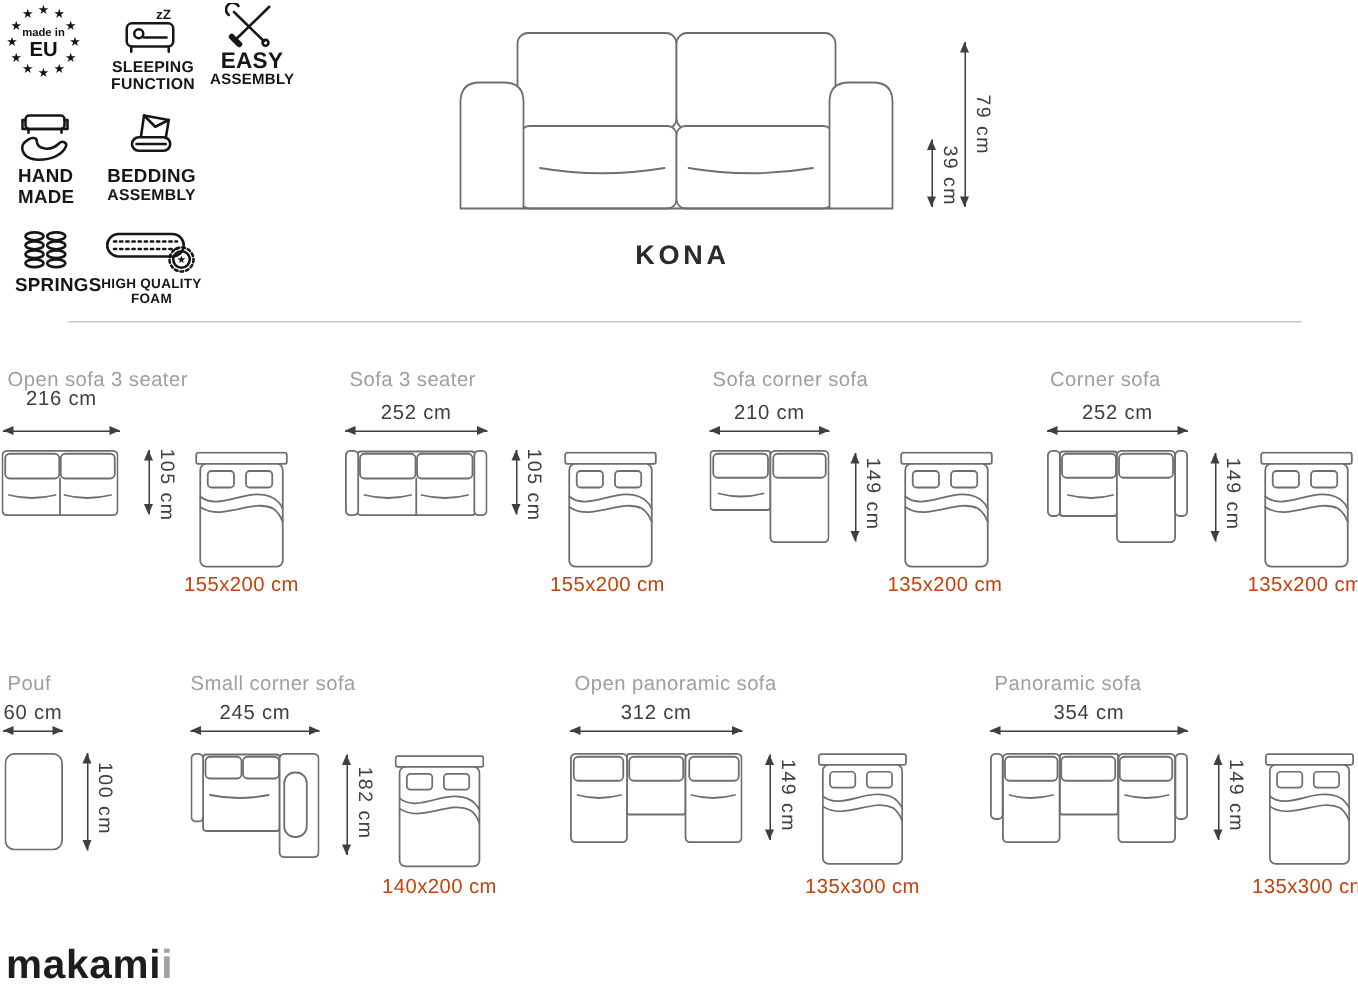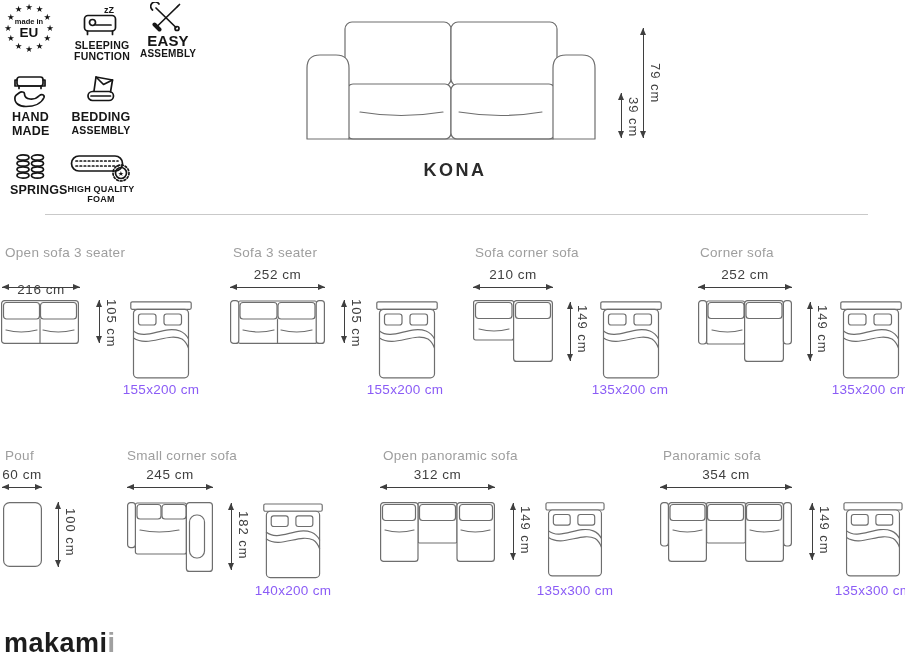--- a/index.html
+++ b/index.html
@@ -22,21 +22,21 @@
   .harrow::after  { content:""; position:absolute; right:0; top:-3px; border:3.5px solid transparent; border-right:0; border-left:7px solid #3f3f3f; }
   .varrow { position:absolute; width:1px; background:#3f3f3f; }
   .varrow::before { content:""; position:absolute; top:0; left:-3px; border:3.5px solid transparent; border-top:0; border-bottom:7px solid #3f3f3f; }
   .varrow::after  { content:""; position:absolute; bottom:0; left:-3px; border:3.5px solid transparent; border-bottom:0; border-top:7px solid #3f3f3f; }
 
   
   .cfg { position:absolute; }
   .cfg-title { position:absolute; left:5px; top:3px; font-size:13.5px; color:#9e9e9e; letter-spacing:.3px; white-space:nowrap; }
   .dim  { position:absolute; font-size:13.5px; color:#3f3f3f; text-align:center; letter-spacing:.5px; white-space:nowrap; }
   .vdim { position:absolute; writing-mode:vertical-rl; text-orientation:mixed; font-size:13px; color:#3f3f3f; letter-spacing:1px; white-space:nowrap; }
-  .bedlbl { position:absolute; font-size:13.5px; color:#8b5cf6; text-align:center; letter-spacing:.3px; white-space:nowrap; }
+  .bedlbl { position:absolute; font-size:13.5px; color:#c2410c; text-align:center; letter-spacing:.3px; white-space:nowrap; }
 
   .feat-label { position:absolute; font-weight:bold; color:#161616; text-align:center; line-height:1.08; letter-spacing:.2px; }
   .feat-label .l1, .feat-label .l2 { display:block; }
   .f-sleep { font-size:10.5px; }
   .f-easy .l1 { font-size:15px; }  .f-easy .l2 { font-size:10px; }
   .f-hand { font-size:12.5px; text-align:left; }
   .f-bed .l1 { font-size:12.5px; } .f-bed .l2 { font-size:10.5px; }
   .f-springs { font-size:12.5px; text-align:left; }
   .f-foam { font-size:9px; }
 
@@ -164,21 +164,21 @@
   <div class="vdim" style="left:626px;top:97px;">39 cm</div>
   <div class="varrow" style="left:643px;top:28px;height:110px;"></div>
   <div class="vdim" style="left:648px;top:63px;">79 cm</div>
 
   <div class="kona">KONA</div>
 
   <div class="divider"></div>
 
   <div class="cfg" style="left:0;top:242px;width:215px;height:160px;">
     <div class="cfg-title">Open sofa 3 seater</div>
-    <div class="dim" style="left:2px;top:16px;width:78px;margin-top:24px;">216 cm</div>
+    <div class="dim" style="left:2px;top:16px;width:78px;">216 cm</div>
     <div class="harrow" style="left:2px;top:45px;width:78px;"></div>
     <svg class="abs" style="left:1px;top:58px;" width="78" height="44" viewBox="0 0 78 44">
       <rect class="la" x="0.6" y="0.6" width="76.8" height="42.8" rx="3"></rect>
       <rect class="la" x="2.5" y="2.5" width="36" height="16.5" rx="3"></rect>
       <rect class="la" x="39.5" y="2.5" width="36" height="16.5" rx="3"></rect>
       <path class="la nf" d="M39,19 V43"></path>
       <path class="la nf" d="M5,30 Q20,34 36,30"></path>
       <path class="la nf" d="M42,30 Q57,34 73,30"></path>
     </svg>
     <div class="varrow" style="left:99px;top:58px;height:43px;"></div>

